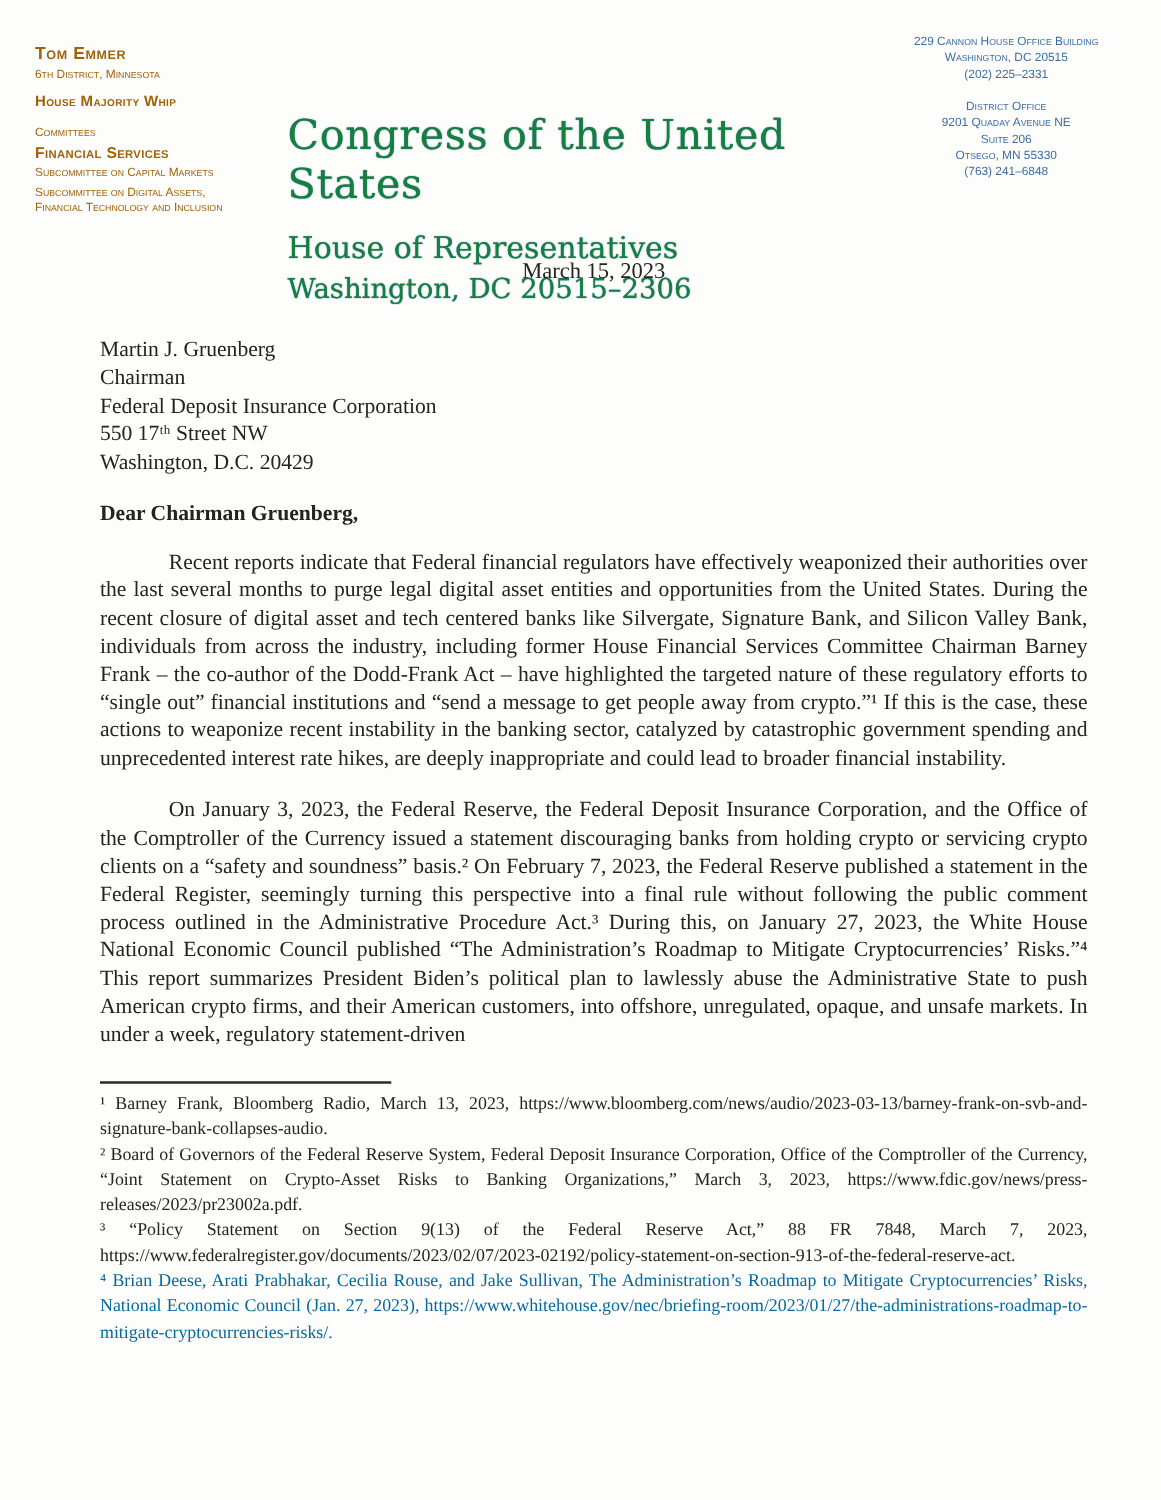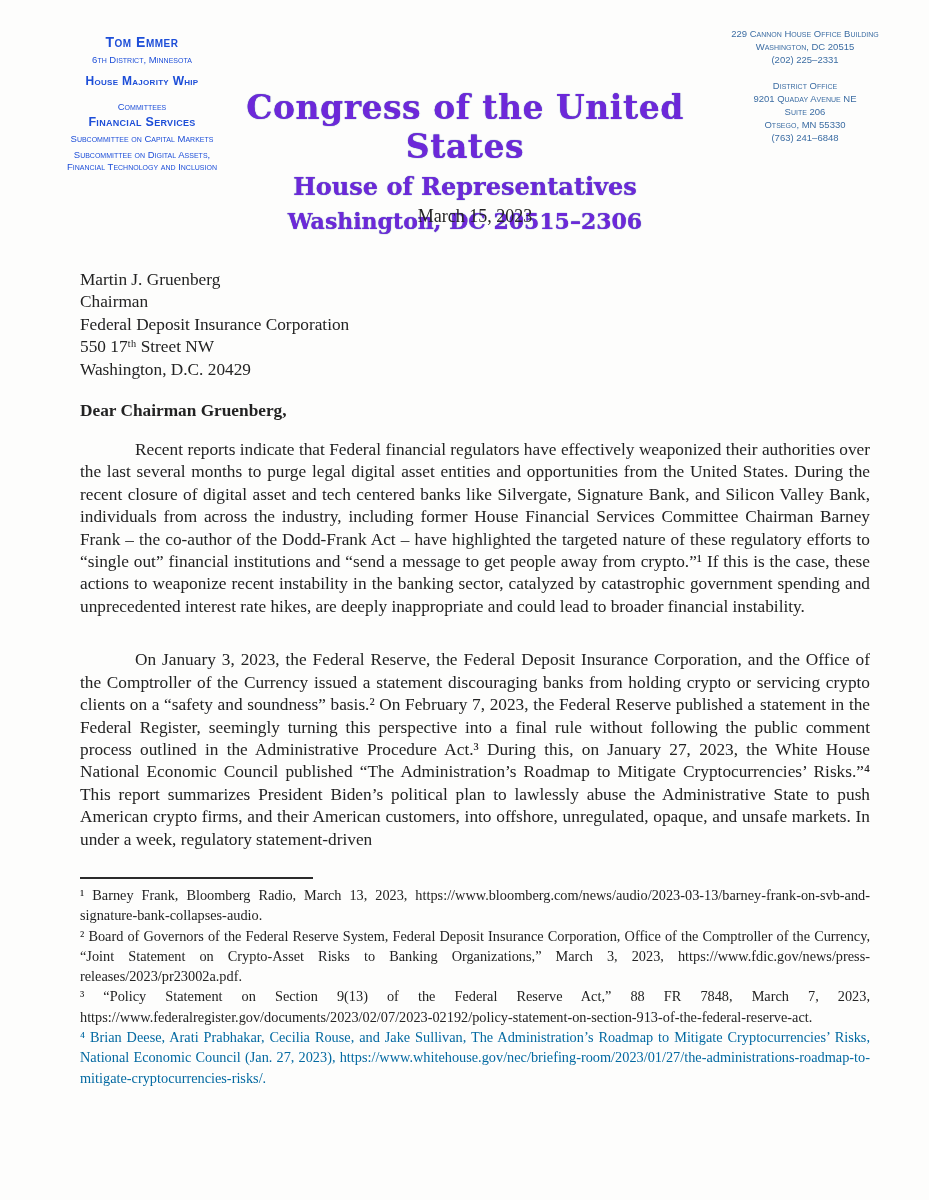--- a/index.html
+++ b/index.html
@@ -17,47 +17,46 @@
     font-family: "Liberation Serif", serif;
     color: #232323;
   }
 
   
   .lh-left {
     position: absolute;
     left: 28px;
     top: 34px;
     width: 228px;
-    text-align: center;
     font-family: "Liberation Sans", sans-serif;
     font-variant: small-caps;
-    color: #1d4ed8;
+    color: #a16207;
     line-height: 1.25;
   }
   .lh-left .name   { font-size: 14px; font-weight: 700; letter-spacing: .5px; }
   .lh-left .district { font-size: 9.5px; margin-top: 2px; }
   .lh-left .role   { font-size: 12px; font-weight: 700; margin-top: 9px; letter-spacing: .3px; }
   .lh-left .committees { font-size: 9.5px; margin-top: 12px; }
   .lh-left .committee  { font-size: 12.5px; font-weight: 600; margin-top: 2px; letter-spacing: .3px; }
   .lh-left .subcom     { font-size: 9.5px; margin-top: 2px; }
   .lh-left .subcom2    { font-size: 9.5px; margin-top: 4px; }
   .lh-left .subcom3    { font-size: 9.5px; }
 
   .lh-center {
     position: absolute;
     left: 230px;
     width: 470px;
     top: 88px;
-    text-align: center;
-    color: #6d28d9;
+    text-align: left;
+    color: #15803d;
     font-family: "DejaVu Serif", serif;
-    font-weight: 700;
+    font-weight: 400;
   }
   .lh-center .t1 { font-size: 33px; letter-spacing: .5px; text-shadow: 0 0 1px #2d5e92; }
-  .lh-center .t2 { font-size: 24px; margin-top: 6px; text-shadow: 0 0 1px #2d5e92; }
+  .lh-center .t2 { font-size: 24px; margin-top: 18px; text-shadow: 0 0 1px #2d5e92; }
   .lh-center .t3 { font-size: 22px; margin-top: 7px; text-shadow: 0 0 1px #2d5e92; }
 
   .lh-right {
     position: absolute;
     right: 18px;
     top: 28px;
     width: 212px;
     text-align: center;
     font-family: "Liberation Sans", sans-serif;
     font-variant: small-caps;
@@ -87,21 +86,21 @@
     font-size: 17.3px;
     font-weight: bold;
   }
   .body-para {
     margin: 18px 0 0 0;
     font-size: 17.3px;
     line-height: 22.4px;
     text-align: justify;
     text-indent: 55px;
   }
-  .body-para + .body-para { margin-top: 31px; font-family: Liberation Serif, serif; }
+  .body-para + .body-para { margin-top: 19px; font-family: Liberation Serif, serif; }
 
   
   .fn-rule {
     margin-top: 26px;
     width: 233px;
     border-top: 2px solid #2b2b2b;
   }
   .footnotes {
     margin-top: 6px;
     font-size: 14.3px;

